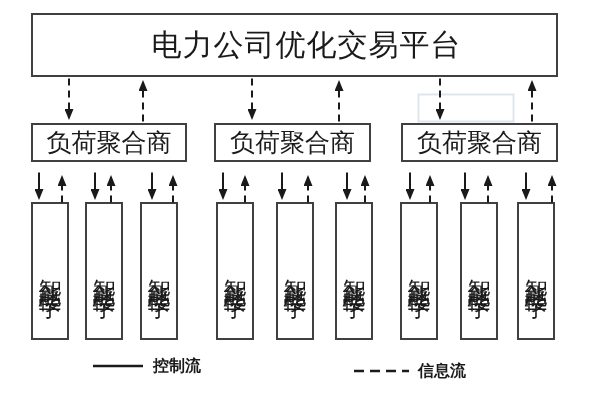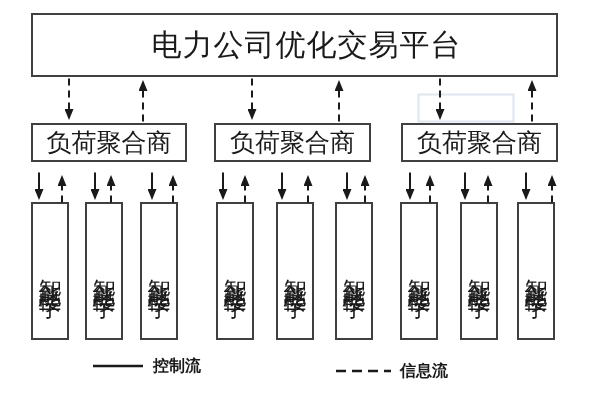--- a/index.html
+++ b/index.html
@@ -65,21 +65,21 @@
   }
   .flow { stroke: #1a1a1a; stroke-width: 2; }
   .dash { stroke-dasharray: 7 5; }
   .legend-item {
     position: absolute;
     display: flex;
     align-items: center;
     height: 20px;
   }
   .legend-control { left: 93px; top: 356px; }
-  .legend-info   { left: 336px; top: 361px; }
+  .legend-info   { left: 354px; top: 361px; }
   .legend-label {
     font-family: "DejaVu Sans", "Liberation Sans", sans-serif;
     font-weight: bold;
     font-size: 16px;
     color: #1a1a1a;
     white-space: nowrap;
   }
   .legend-control .legend-label { margin-left: 10px; text-align: right; }
   .legend-info .legend-label { margin-left: 9px; }
   .legend-swatch { display: block; }

